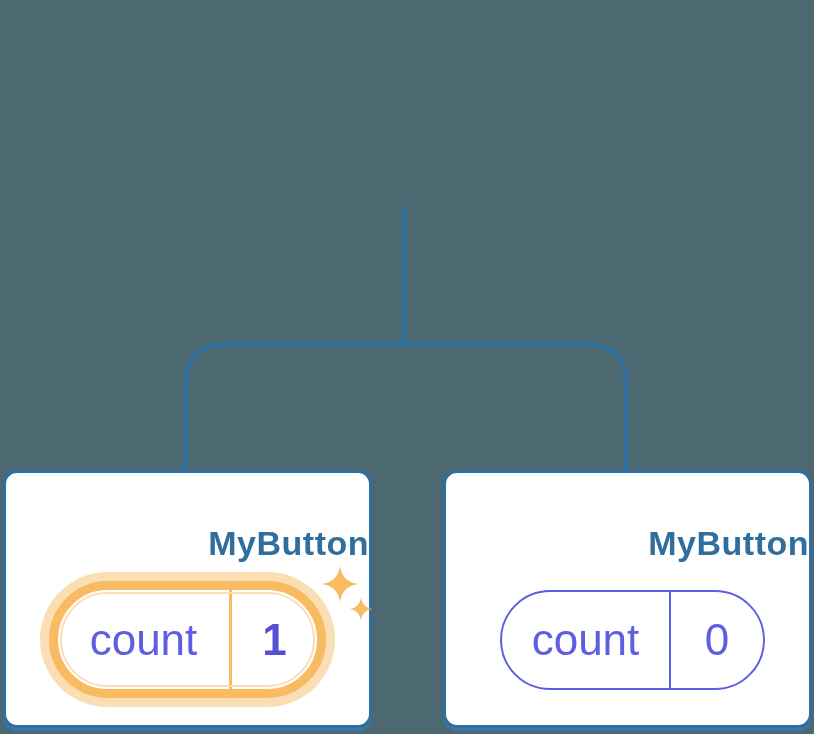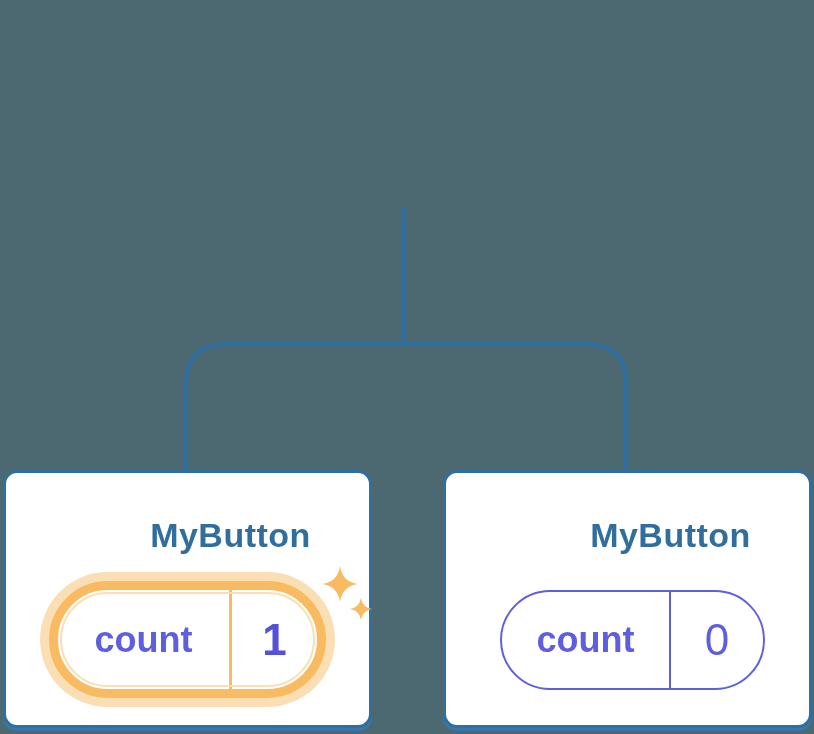--- a/index.html
+++ b/index.html
@@ -41,25 +41,24 @@
   .card-child-left  { left: 3px;   top: 470px; width: 369px; height: 258px; }
   .card-child-right { left: 443px; top: 470px; width: 369px; height: 258px; }
   .card-title {
     font-size: 34px;
     font-weight: 700;
     letter-spacing: 0.5px;
     color: var(--title-text, #306e9d);
   }
   .child-title {
     position: absolute;
-    top: 43px;
+    top: 51px;
     left: 0;
     width: 100%;
-    text-align: center;
-    margin-left: 43px;
+    text-align: right;
   }
   .pill {
     position: absolute;
     box-sizing: border-box;
     display: flex;
     background: #ffffff;
   }
   .pill-hot {
     left: 43px; top: 108px;
     width: 277px; height: 117px;
@@ -83,22 +82,22 @@
   }
   .pill-cell {
     display: flex;
     align-items: center;
     justify-content: center;
   }
   .pill-key { flex: 1; }
   .pill-hot  .pill-value { width: 85px; border-left: 3px solid var(--highlight-orange, #f9bb61); }
   .pill-cold .pill-value { width: 92px; border-left: 2px solid var(--state-purple, #5e5ee0); }
   .state-key {
-    font-size: 36px;
-    font-weight: 700;
+    font-size: 44px;
+    font-weight: 400;
     color: var(--state-purple, #5e5ee0);
   }
   .state-value {
     font-size: 44px;
     color: var(--state-purple, #5e5ee0);
   }
   .state-value.bold {
     font-weight: 700;
     color: var(--state-value-bold, #5450d8);
   }

